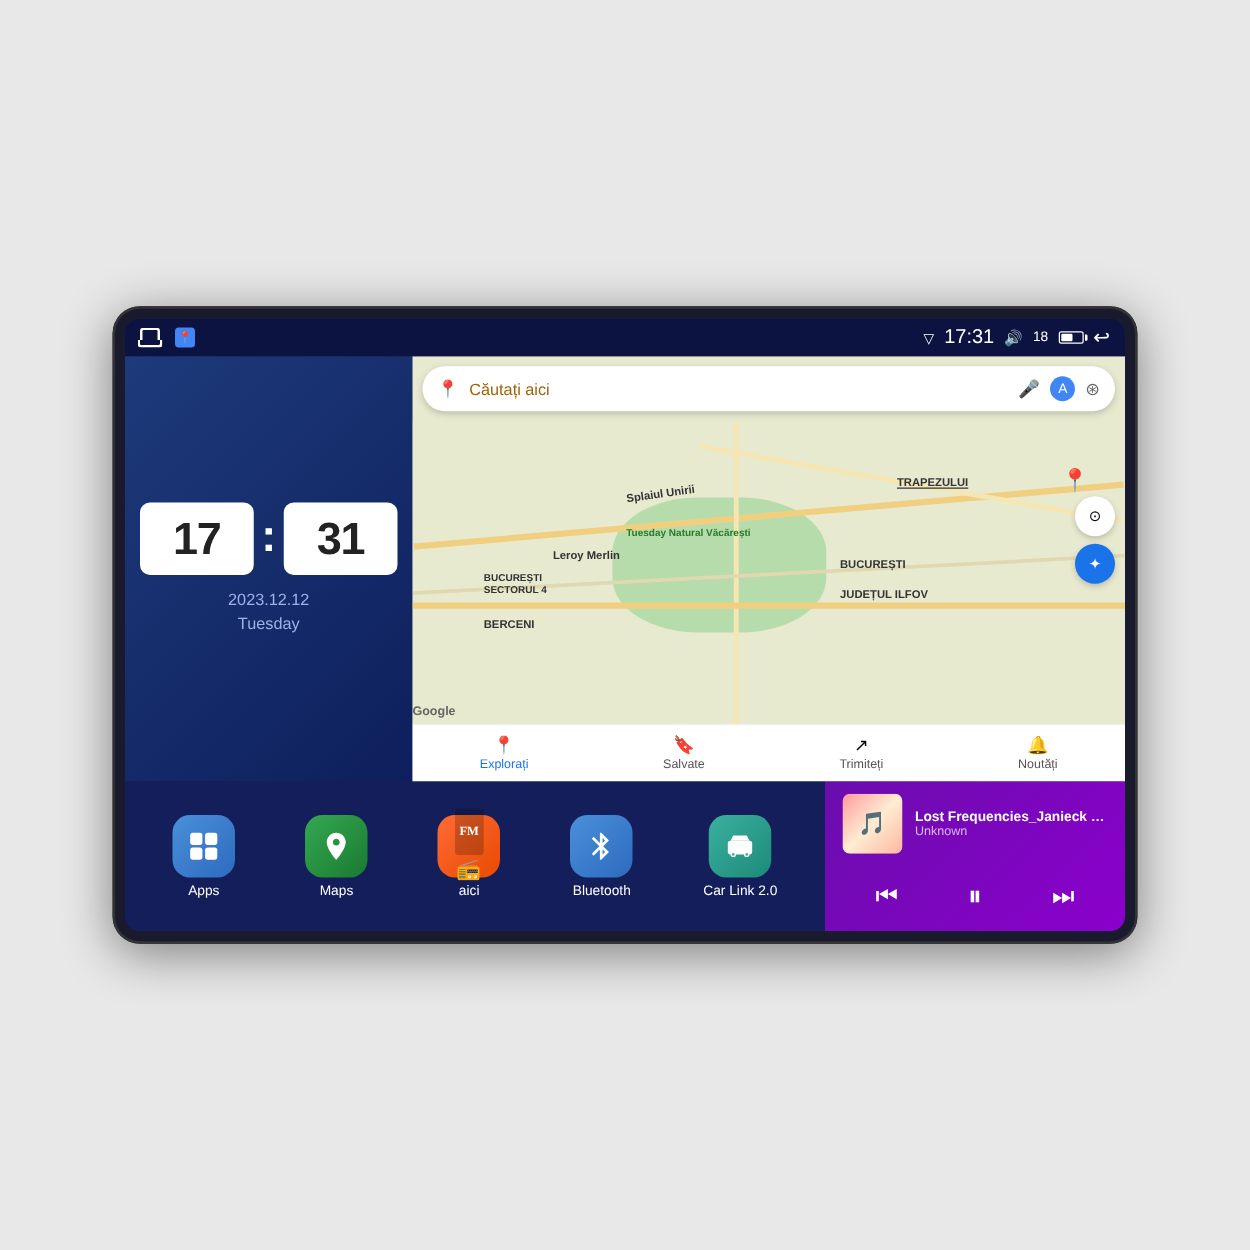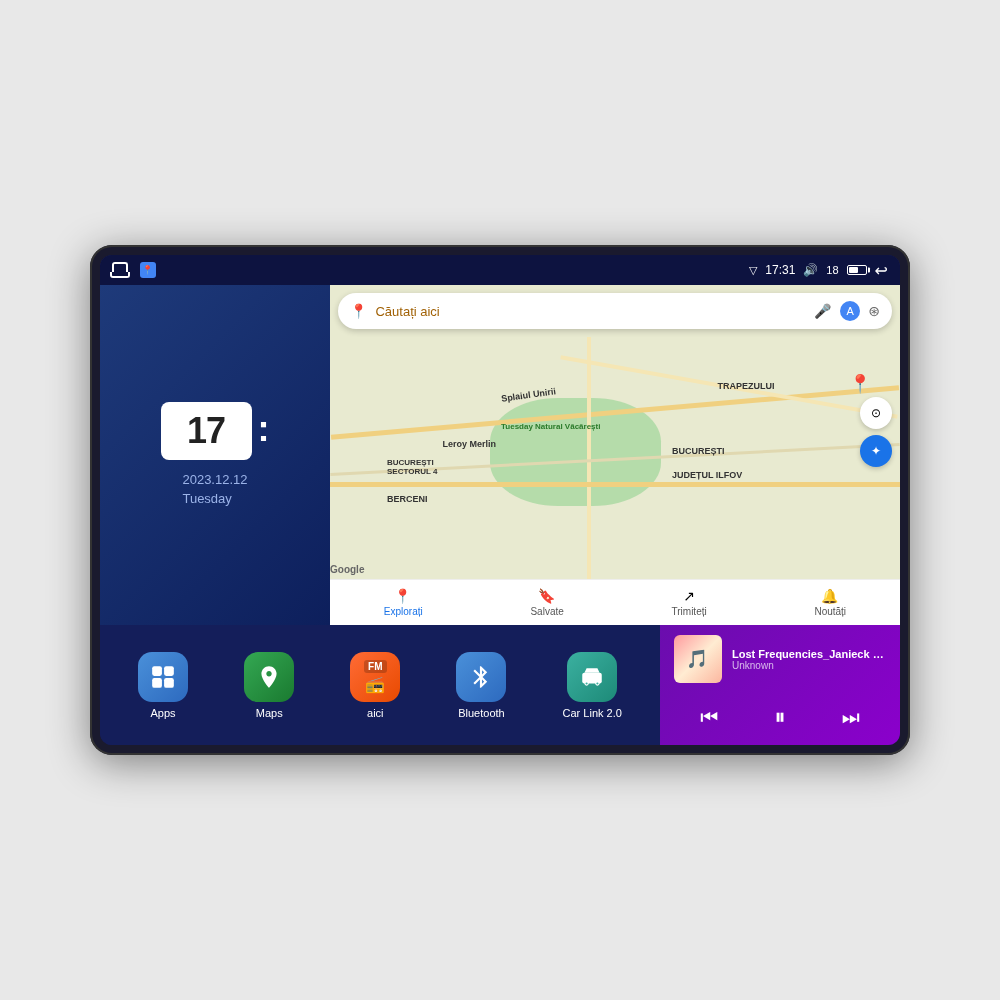--- a/index.html
+++ b/index.html
@@ -141,21 +141,21 @@
     }
     .clock-colon {
       color: white;
       font-size: 36px;
       font-weight: bold;
       margin-bottom: 4px;
     }
     .clock-date {
       color: #9bb3e8;
       font-size: 13px;
-      text-align: left;
+      text-align: center;
       line-height: 1.5;
     }
 
     
     .map-widget {
       flex: 1;
       background: #e8ead0;
       position: relative;
       overflow: hidden;
       display: flex;
@@ -374,38 +374,39 @@
         <div style="position:relative;">
           <div style="width:16px;height:10px;border:2px solid white;border-bottom:none;border-radius:3px 3px 0 0;"></div>
           <div style="width:20px;height:6px;border:2px solid white;border-top:none;border-radius:0 0 3px 3px;margin-top:0;margin-left:-2px;"></div>
         </div>
         <div class="maps-icon-small">
           <span style="color:white;font-size:9px;">📍</span>
         </div>
       </div>
       <div class="status-right">
         <span style="font-size:11px;">▽</span>
-        <span style="font-size:12px;color:white;font-weight:500;">17:31</span>
+        <span style="font-size:16px;color:white;font-weight:500;">17:31</span>
         <span style="font-size:12px;">🔊</span>
         <span style="font-size:11px;color:white;">18</span>
         <div class="battery-icon">
           <div class="battery-fill"></div>
         </div>
         <span style="color:white;font-size:16px;cursor:pointer;">↩</span>
       </div>
     </div>
 
     <div class="main-content">
 
       <div class="top-section">
 
         <div class="clock-widget">
           <div class="clock-display">
             <div class="clock-digit-block">17</div>
             <div class="clock-colon">:</div>
+            <div class="clock-digit-block">31</div>
           </div>
           <div class="clock-date">
             <span>2023.12.12</span><br>
             <span>Tuesday</span>
           </div>
         </div>
 
         <div class="map-widget">
 
           <div class="map-search-bar">
@@ -423,21 +424,21 @@
             <div style="position:absolute;inset:0;background:#e8ead0;"></div>
 
             <div style="position:absolute;left:28%;top:25%;width:30%;height:45%;background:#a8d8a0;border-radius:40%;opacity:0.8;"></div>
 
             <div style="position:absolute;top:30%;left:0;right:0;height:5px;background:#f0d080;transform:rotate(-5deg);"></div>
             <div style="position:absolute;top:20%;left:40%;right:0;height:4px;background:#f5e6b4;transform:rotate(10deg);"></div>
             <div style="position:absolute;top:0;left:45%;bottom:0;width:4px;background:#f5e6b4;"></div>
             <div style="position:absolute;top:50%;left:0;right:0;height:3px;background:#e0d8b0;transform:rotate(-3deg);"></div>
             <div style="position:absolute;top:60%;left:0;right:0;height:5px;background:#f0d080;"></div>
 
-            <div class="map-label" style="top:18%;left:68%;">TRAPEZULUI</div>
+            <div class="map-label" style="top:18%;left:68%;text-decoration:underline;">TRAPEZULUI</div>
             <div class="map-label" style="top:45%;left:60%;">BUCUREȘTI</div>
             <div class="map-label" style="top:55%;left:60%;">JUDEȚUL ILFOV</div>
             <div class="map-label" style="top:35%;left:30%;font-size:8px;color:#2a7a2a;">Tuesday Natural Văcărești</div>
             <div class="map-label" style="top:42%;left:12%;margin-left:44px;">Leroy Merlin</div>
             <div class="map-label" style="top:50%;left:10%;font-size:8px;">BUCUREȘTI<br>SECTORUL 4</div>
             <div class="map-label" style="top:65%;left:10%;">BERCENI</div>
             <div class="map-label" style="top:22%;left:30%;transform:rotate(-8deg);">Splaiul Unirii</div>
 
             <div style="position:absolute;top:15%;right:5%;font-size:18px;color:#e53935;">📍</div>
 
@@ -490,21 +491,21 @@
             <div class="app-icon app-icon-maps">
               <svg width="26" height="26" viewBox="0 0 24 24" fill="white">
                 <path d="M12 2C8.13 2 5 5.13 5 9c0 5.25 7 13 7 13s7-7.75 7-13c0-3.87-3.13-7-7-7zm0 9.5c-1.38 0-2.5-1.12-2.5-2.5s1.12-2.5 2.5-2.5 2.5 1.12 2.5 2.5-1.12 2.5-2.5 2.5z"></path>
               </svg>
             </div>
             <span class="app-label">Maps</span>
           </div>
 
           <div class="app-item">
             <div class="app-icon app-icon-radio" style="flex-direction:column;gap:2px;">
-              <div style="font-size:10px;font-weight:bold;color:white;background:rgba(0,0,0,0.2);padding:1px 4px;border-radius:3px;">FM</div>
+              <div style="font-size:10px;font-weight:bold;color:white;background:rgba(0,0,0,0.2);padding:13px 4px;border-radius:3px;font-family:Liberation Serif, serif;">FM</div>
               <div style="font-size:16px;">📻</div>
             </div>
             <span class="app-label">aici</span>
           </div>
 
           <div class="app-item">
             <div class="app-icon app-icon-bt">
               <svg width="26" height="26" viewBox="0 0 24 24" fill="white">
                 <path d="M17.71 7.71L12 2h-1v7.59L6.41 5 5 6.41 10.59 12 5 17.59 6.41 19 11 14.41V22h1l5.71-5.71-4.3-4.29 4.3-4.29zM13 5.83l1.88 1.88L13 9.59V5.83zm1.88 10.46L13 18.17v-3.76l1.88 1.88z"></path>
               </svg>

